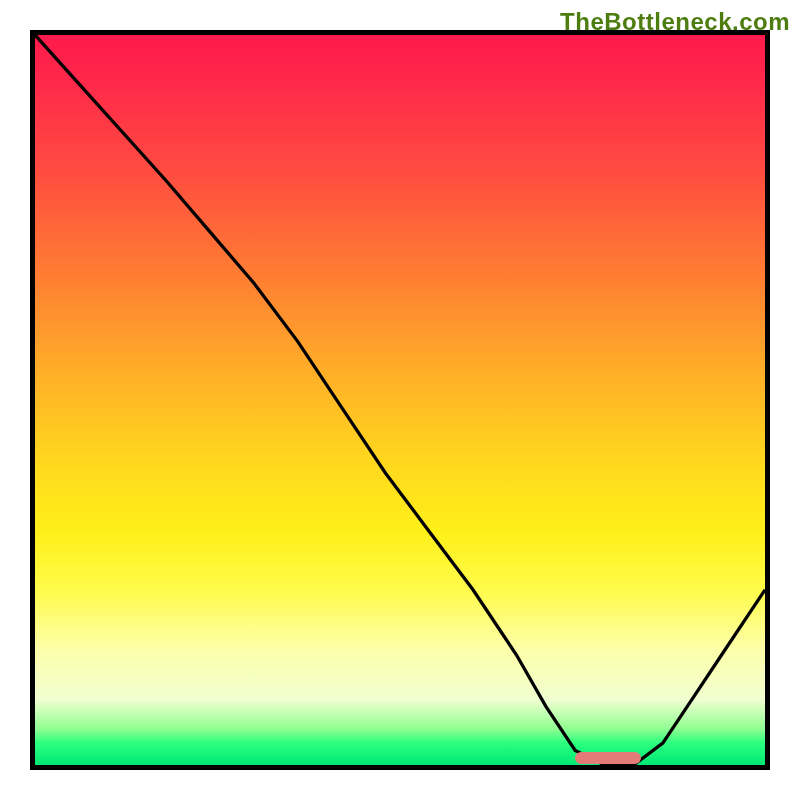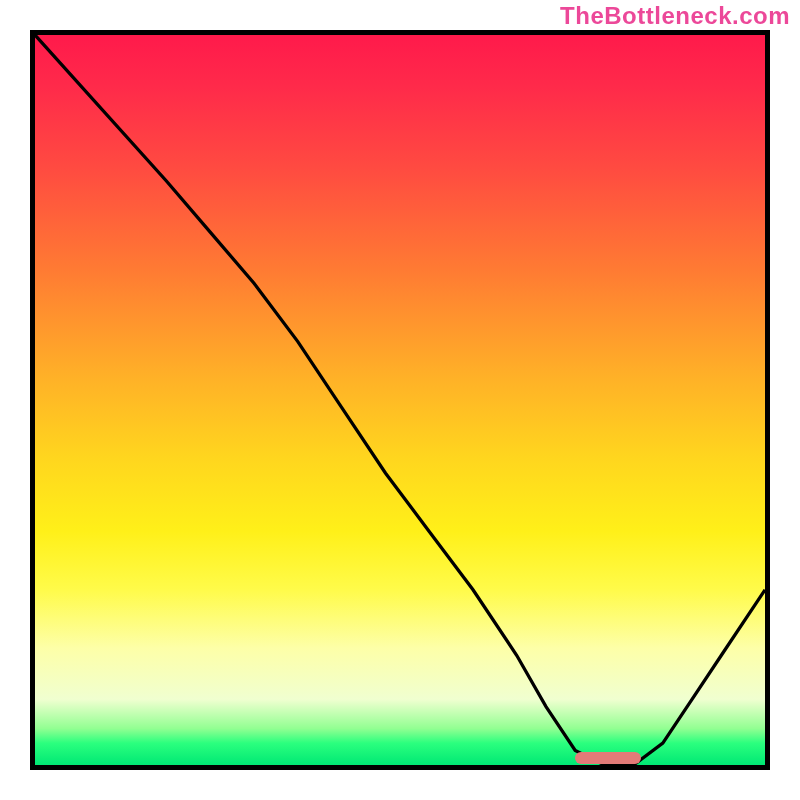--- a/index.html
+++ b/index.html
@@ -10,25 +10,25 @@
     background: #ffffff;
     font-family: Arial, Helvetica, sans-serif;
   }
   .frame {
     position: relative;
     width: 800px;
     height: 800px;
   }
   .watermark {
     position: absolute;
-    top: 2px;
+    top: 8px;
     right: 10px;
     font-size: 24px;
     font-weight: bold;
-    color: #ec4899;
+    color: #4d7c0f;
     letter-spacing: 0.5px;
     user-select: none;
   }
   .plot-box {
     position: absolute;
     left: 30px;
     top: 30px;
     width: 740px;
     height: 740px;
     border: 5px solid #000000;

